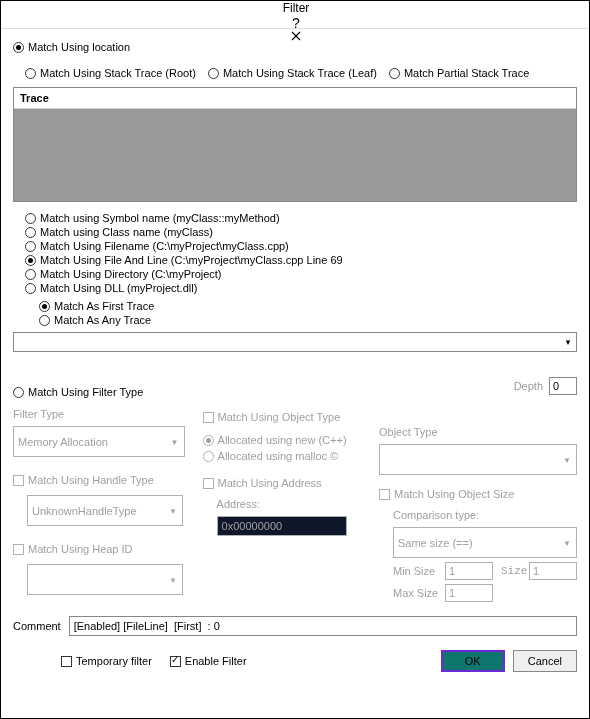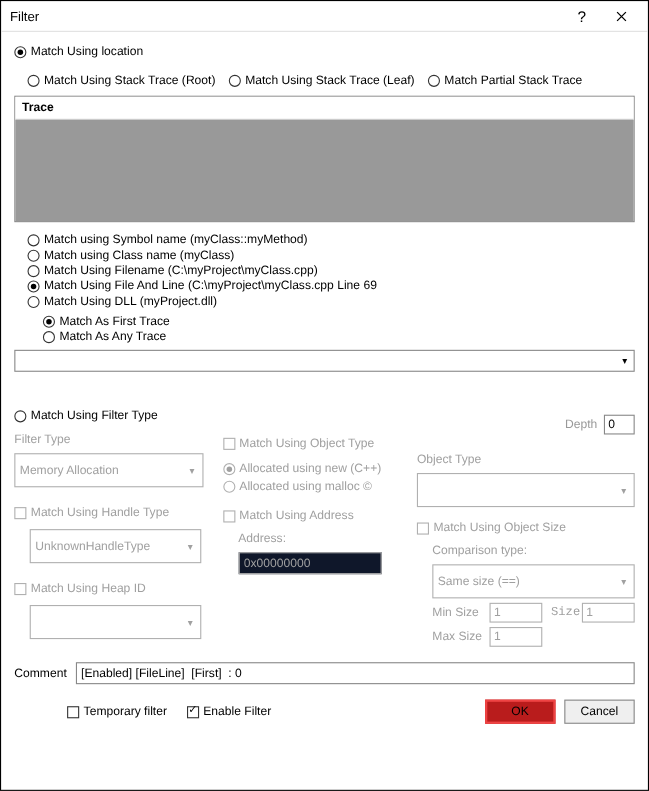--- a/index.html
+++ b/index.html
@@ -14,20 +14,21 @@
     width: 590px; height: 719px;
     border: 1px solid #000;
     display: flex; flex-direction: column;
     background: #fff;
   }
   .titlebar {
     height: 28px;
     display: flex; align-items: center;
     padding: 0 6px 0 8px;
     border-bottom: 1px solid #e0e0e0;
+    flex-direction: column;
   }
   .titlebar .title { flex: 1; font-size: 12px; }
   .titlebar .tbtn {
     width: 36px; height: 24px;
     display: flex; align-items: center; justify-content: center;
     font-size: 14px; color: #000;
   }
   .body { flex: 1; padding: 10px 12px 8px 12px; position: relative; }
   .radio-row { display: flex; align-items: center; gap: 4px; margin: 2px 0; }
   .radio-dot {
@@ -110,21 +111,21 @@
     display: flex; align-items: center; gap: 18px;
     margin-top: 14px;
     margin-left: 48px;
   }
   .footer .right { margin-left: auto; display: flex; gap: 8px; }
   .btn {
     min-width: 64px; height: 22px; border: 1px solid #888;
     background: #efefef; font: inherit; padding: 0 14px;
     display: inline-flex; align-items: center; justify-content: center;
   }
-  .btn.primary { border: 2px solid #ef4444; background: #b91c1c; padding: 0 20px; }
+  .btn.primary { border: 2px solid #6d28d9; background: #0f766e; padding: 0 20px; }
   .spacer6 { height: 6px; }
   .spacer10 { height: 10px; }
   .spacer14 { height: 14px; }
 </style>
 </head>
 <body>
 
 <div class="window">
   <div class="titlebar">
     <span class="title">Filter</span>
@@ -177,20 +178,24 @@
       <div class="radio-row">
         <span class="radio-dot"></span>
         <span>Match Using Filename (C:\myProject\myClass.cpp)</span>
       </div>
       <div class="radio-row">
         <span class="radio-dot checked"></span>
         <span>Match Using File And Line (C:\myProject\myClass.cpp Line 69</span>
       </div>
       <div class="radio-row">
         <span class="radio-dot"></span>
+        <span>Match Using Directory (C:\myProject)</span>
+      </div>
+      <div class="radio-row">
+        <span class="radio-dot"></span>
         <span>Match Using DLL (myProject.dll)</span>
       </div>
 
       <div class="sub-radios-block">
         <div class="radio-row">
           <span class="radio-dot checked"></span>
           <span>Match As First Trace</span>
         </div>
         <div class="radio-row">
           <span class="radio-dot"></span>

